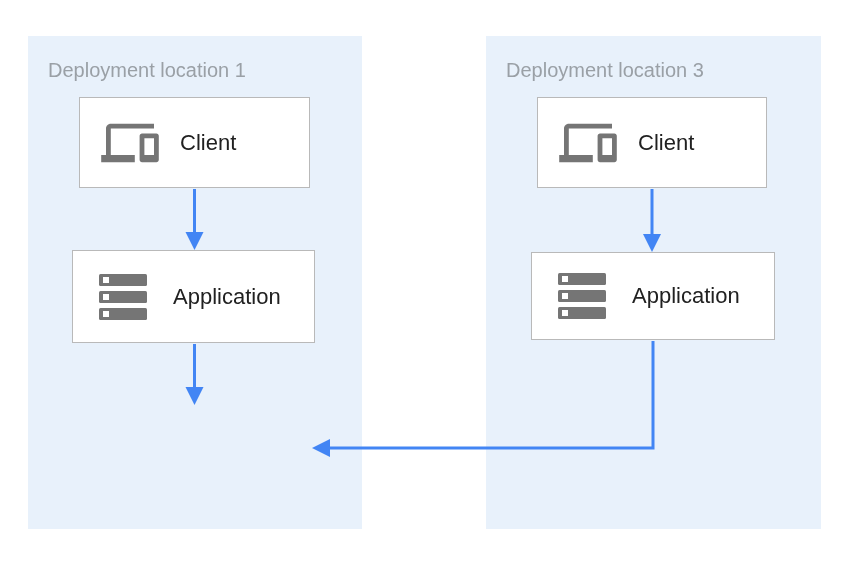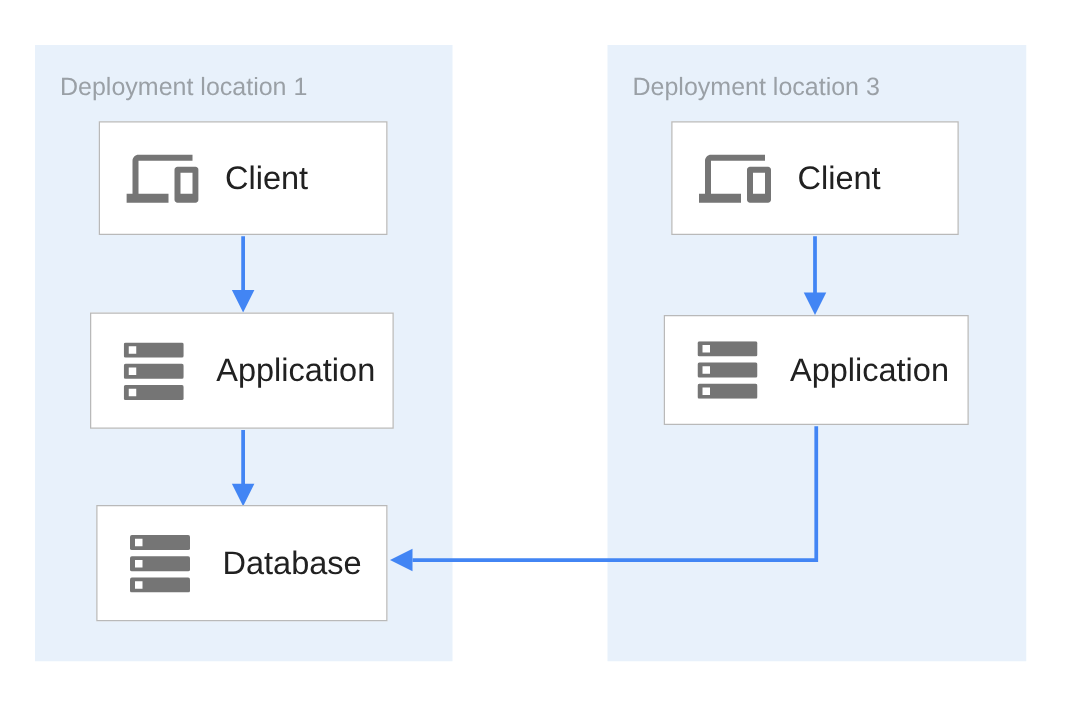--- a/index.html
+++ b/index.html
@@ -57,21 +57,21 @@
     height: 50px;
     display: flex;
     align-items: center;
     justify-content: center;
     color: var(--icon);
     flex: 0 0 auto;
   }
   .icon svg { display: block; }
   .node-label {
     margin-left: 20px;
-    font-size: 26px;
+    font-size: 22px;
     color: var(--node-label);
     white-space: nowrap;
   }
   .edges {
     position: absolute;
     left: 0; top: 0;
     pointer-events: none;
   }
 </style>
 </head>
@@ -128,37 +128,20 @@
         <g fill="#FFFFFF">
           <rect x="4" y="3" width="6" height="6"></rect>
           <rect x="4" y="20" width="6" height="6"></rect>
           <rect x="4" y="37" width="6" height="6"></rect>
         </g>
       </svg>
     </span>
     <span class="node-label">Application</span>
   </div>
 
-  <div class="node node-database-1">
-    <span class="icon">
-      <svg width="48" height="46" viewBox="0 0 48 46">
-        <g fill="currentColor">
-          <rect x="0" y="0" width="48" height="12" rx="1.5"></rect>
-          <rect x="0" y="17" width="48" height="12" rx="1.5"></rect>
-          <rect x="0" y="34" width="48" height="12" rx="1.5"></rect>
-        </g>
-        <g fill="#FFFFFF">
-          <rect x="4" y="3" width="6" height="6"></rect>
-          <rect x="4" y="20" width="6" height="6"></rect>
-          <rect x="4" y="37" width="6" height="6"></rect>
-        </g>
-      </svg>
-    </span>
-    <span class="node-label">Database</span>
-  </div>
 
   <div class="node node-client-2">
     <span class="icon">
       <svg width="58" height="48" viewBox="0 2 24 20" fill="currentColor">
         <path d="M4 6h18V4H4c-1.1 0-2 .9-2 2v11H0v3h14v-3H4V6zm19 2h-6c-.55 0-1 .45-1 1v10c0 .55.45 1 1 1h6c.55 0 1-.45 1-1V9c0-.55-.45-1-1-1zm-1 9h-4v-7h4v7z"></path>
       </svg>
     </span>
     <span class="node-label">Client</span>
   </div>
 

